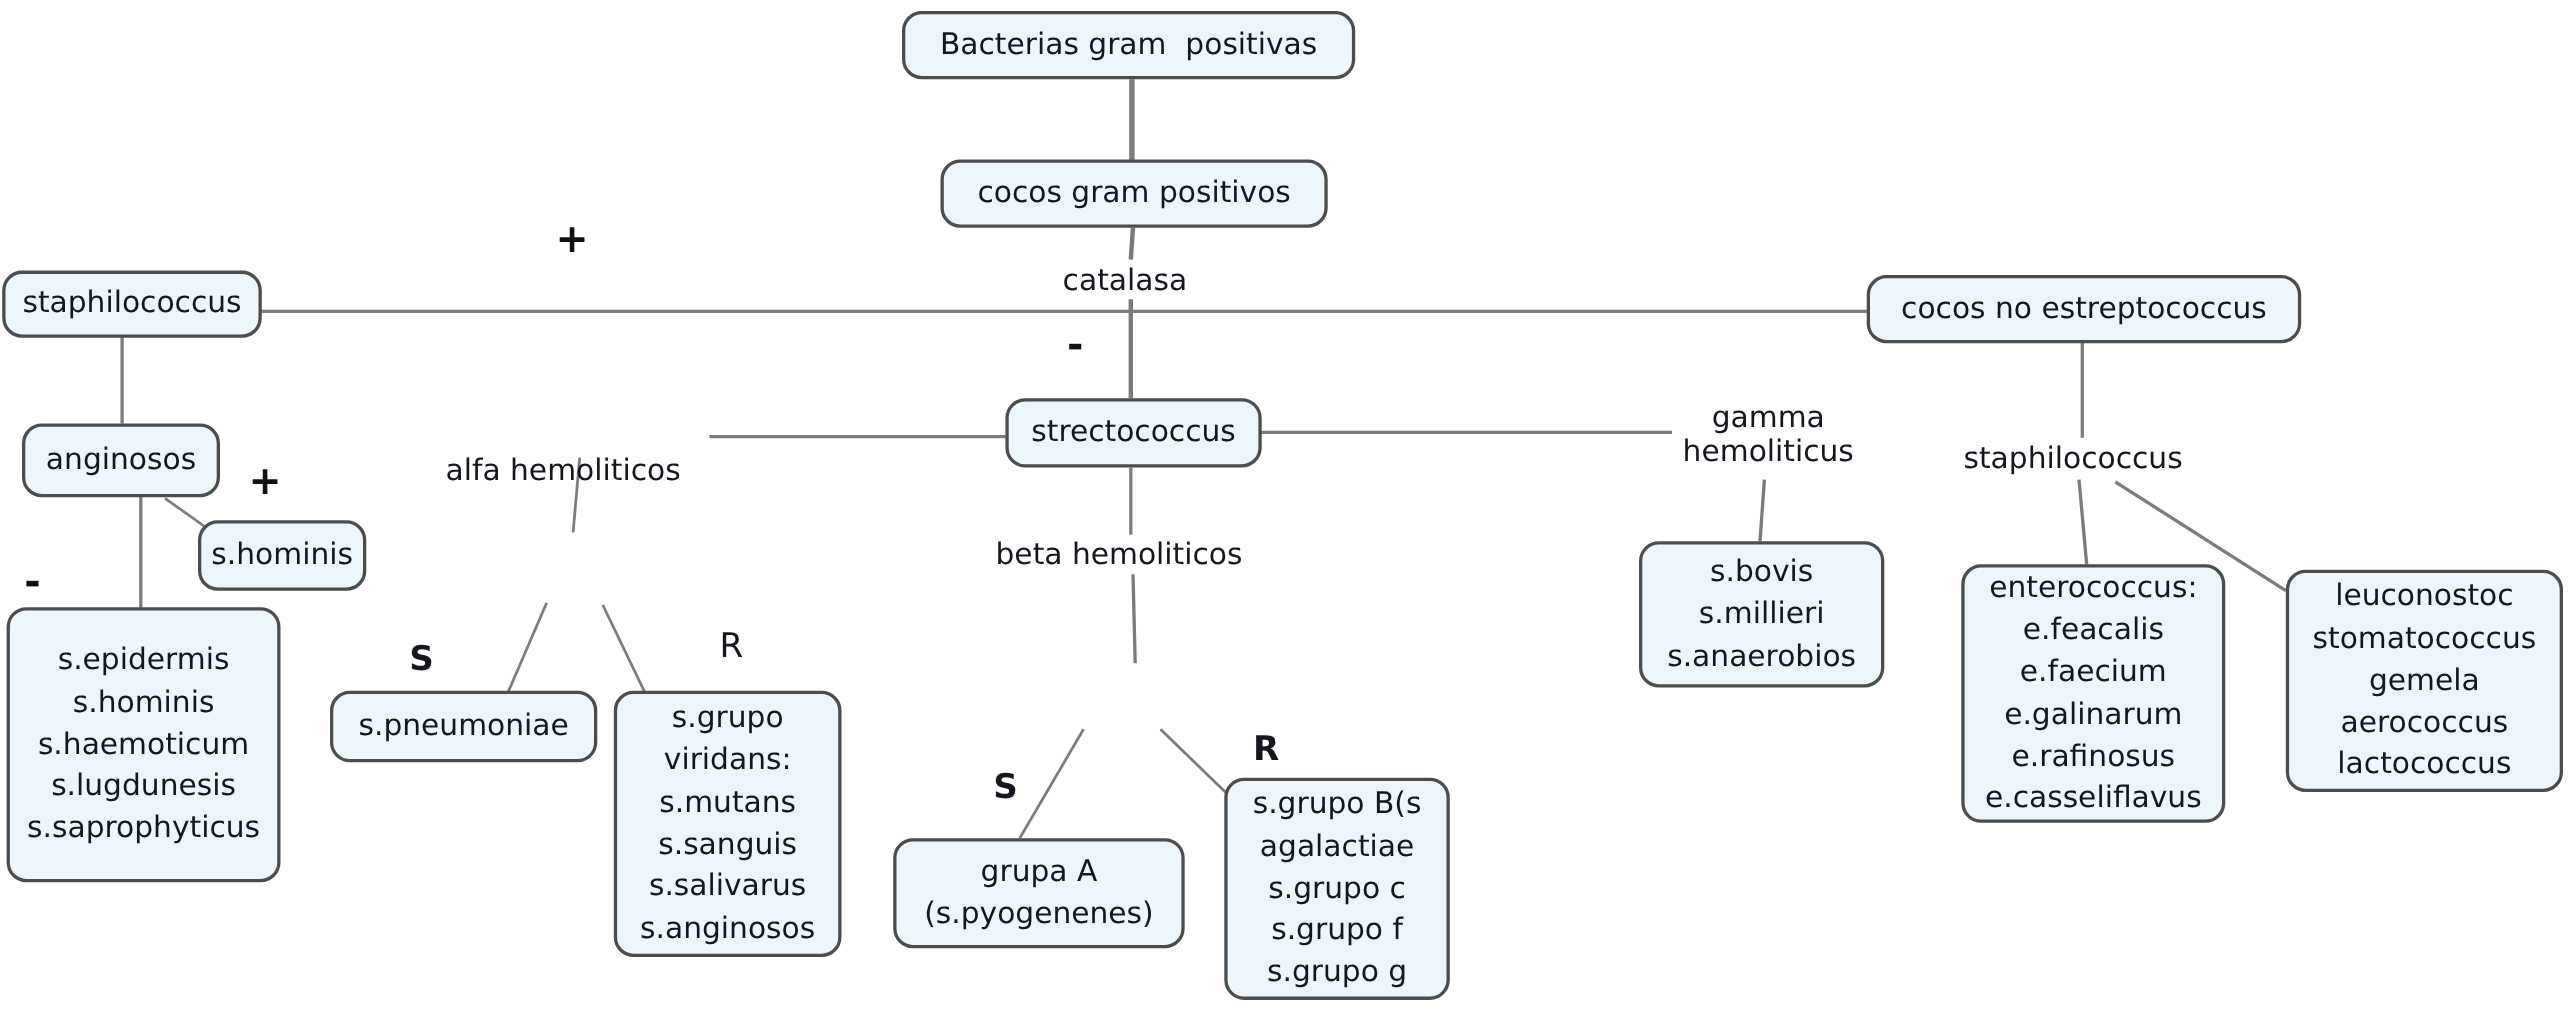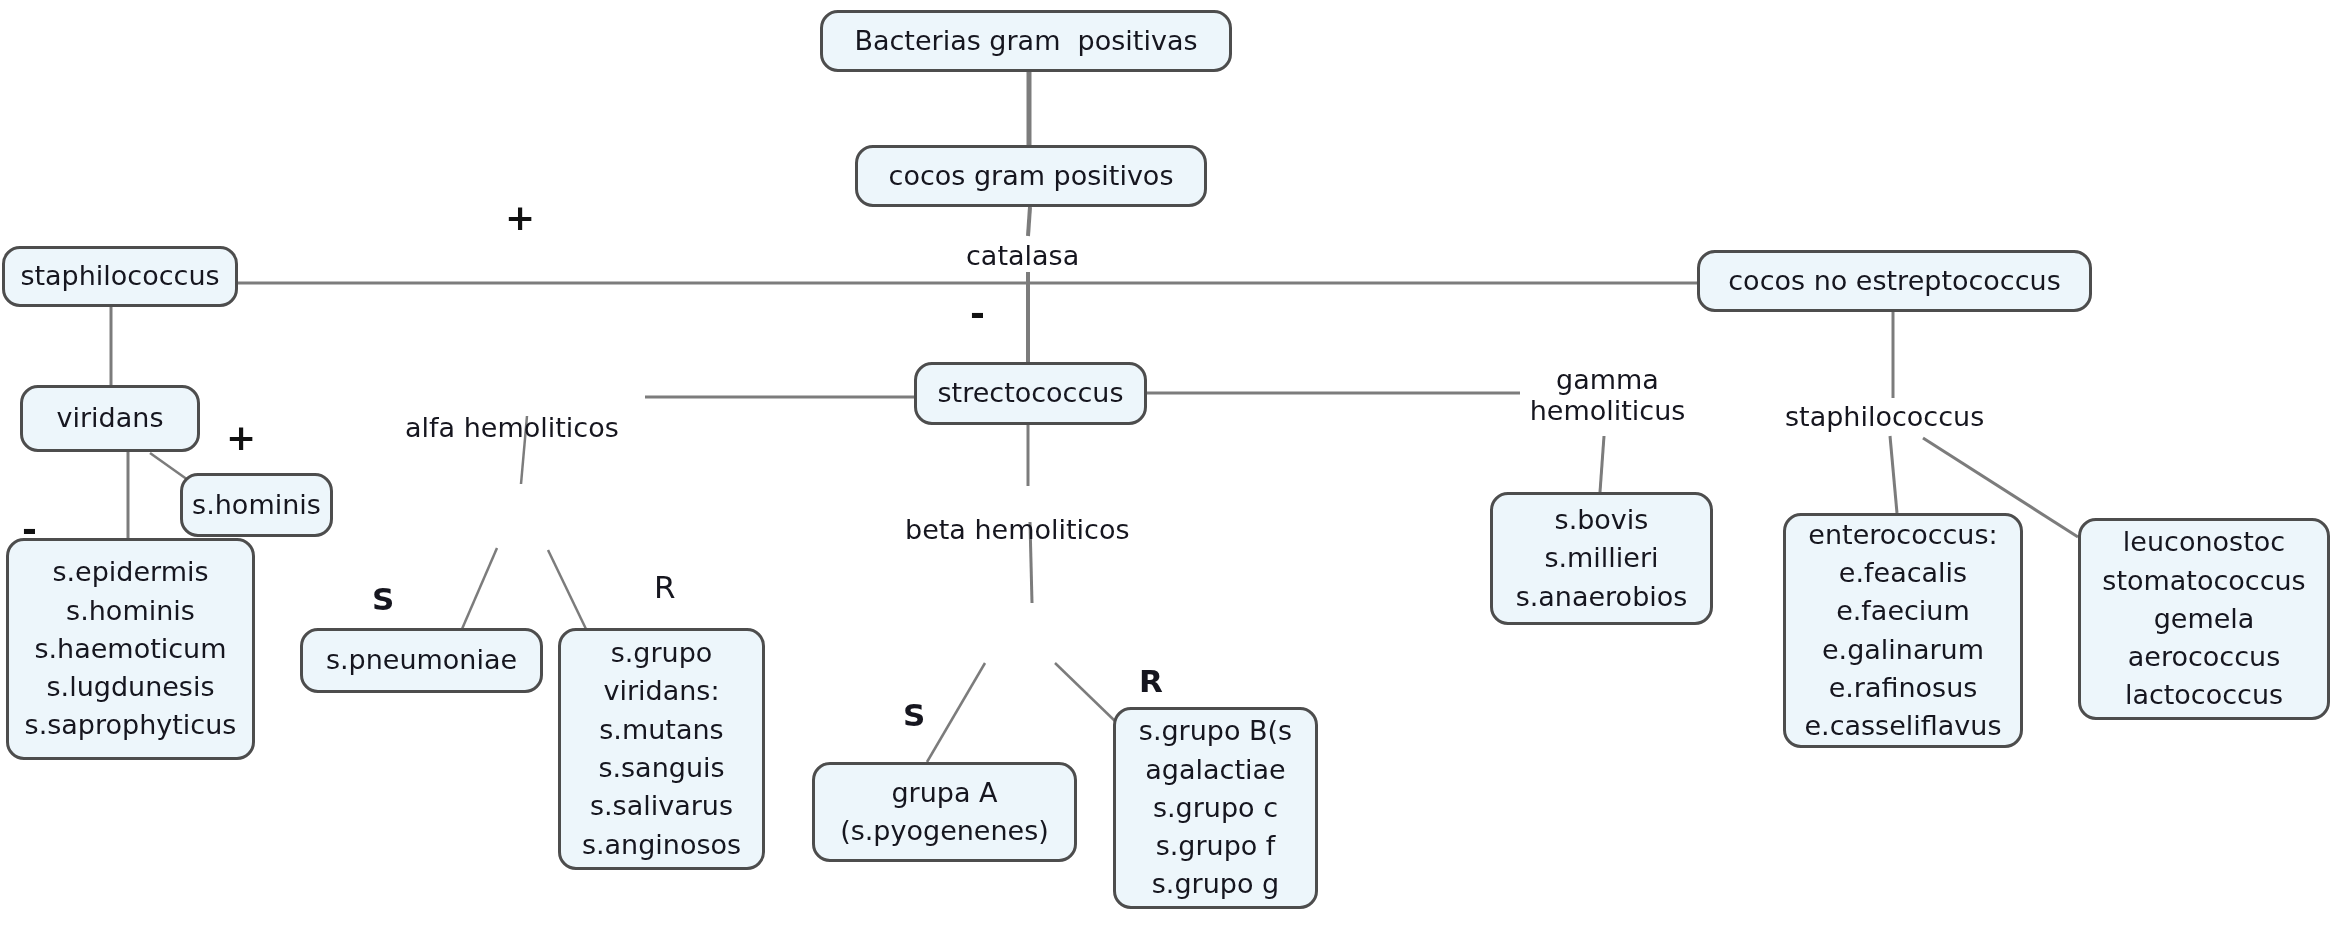--- a/index.html
+++ b/index.html
@@ -68,25 +68,25 @@
     <line x1="128" y1="451" x2="128" y2="563" stroke-width="3"></line>
     <line x1="150" y1="453" x2="188" y2="480" stroke-width="2.5"></line>
   </svg>
 
   <div class="node" style="left:820px;top:10px;width:412px;height:62px;">Bacterias gram  positivas</div>
 
   <div class="node" style="left:855px;top:145px;width:352px;height:62px;">cocos gram positivos</div>
 
   <div class="node" style="left:2px;top:246px;width:236px;height:61px;">staphilococcus</div>
 
-  <div class="node" style="left:20px;top:385px;width:180px;height:67px;">viridans</div>
+  <div class="node" style="left:20px;top:385px;width:180px;height:67px;">anginosos</div>
 
   <div class="node" style="left:180px;top:473px;width:153px;height:64px;">s.hominis</div>
 
-  <div class="node" style="left:6px;top:538px;width:249px;height:222px;">s.epidermis
+  <div class="node" style="left:6px;top:552px;width:249px;height:250px;">s.epidermis
 s.hominis
 s.haemoticum
 s.lugdunesis
 s.saprophyticus</div>
 
 
   <div class="node" style="left:300px;top:628px;width:243px;height:65px;">s.pneumoniae</div>
 
   <div class="node" style="left:914px;top:362px;width:233px;height:63px;">strectococcus</div>
 
@@ -131,21 +131,21 @@
   <div class="sign" style="left:505px;top:200px;">+</div>
 
   <div class="sign" style="left:970px;top:296px;">-</div>
 
   <div class="sign" style="left:226px;top:420px;">+</div>
 
   <div class="sign" style="left:22px;top:512px;">-</div>
 
   <div class="lbl" style="left:405px;top:384px;margin-top:28px;">alfa hemoliticos</div>
 
-  <div class="lbl" style="left:905px;top:514px;">beta hemoliticos</div>
+  <div class="lbl" style="left:905px;top:489px;">beta hemoliticos</div>
 
   <div class="lbl" style="left:1520px;top:364px;width:175px;">gamma
 hemoliticus</div>
 
   <div class="lbl" style="left:1785px;top:401px;">staphilococcus</div>
 
   <div class="sr bold" style="left:372px;top:584px;">S</div>
 
   <div class="sr" style="left:654px;top:572px;">R</div>
 

